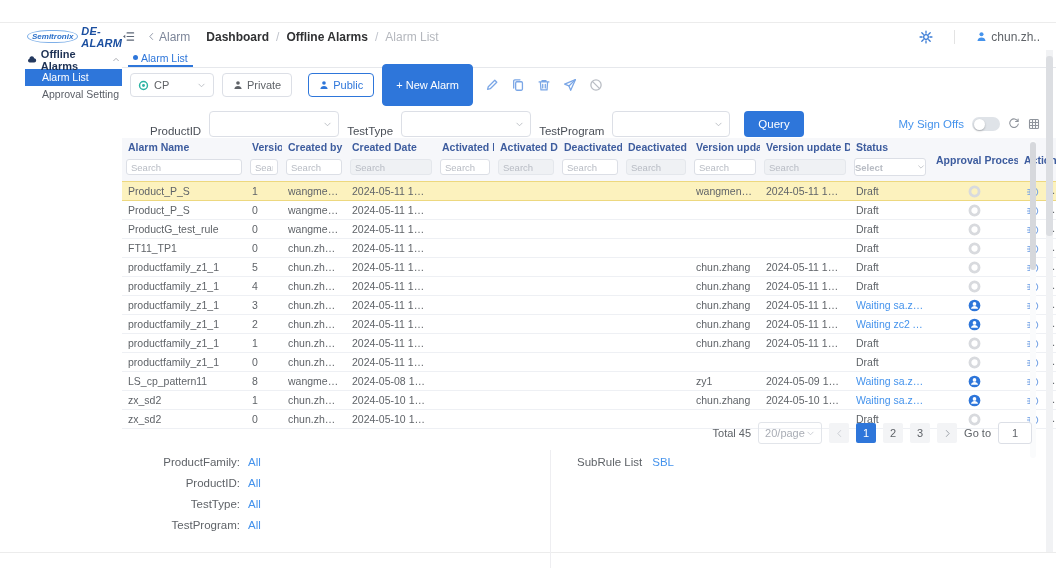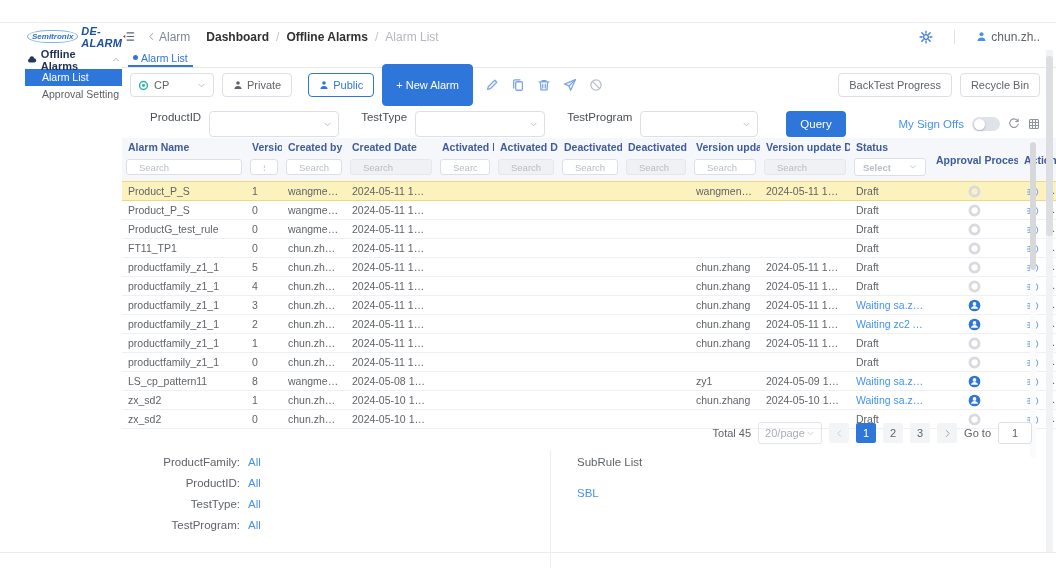--- a/index.html
+++ b/index.html
@@ -51,47 +51,47 @@
   .btn .ic{width:10px;height:10px;color:#5f6368;}
   .btn.pub{border-color:#2e76da;color:#2e76da;margin-left:8px;}
   .btn.pub .ic{color:#2e76da;}
   .btn-primary{height:24px;border-radius:4px;background:#2e76da;border:1px solid #2e76da;color:#fff;
                display:inline-flex;align-items:center;padding:8px 13px;font-size:11px;cursor:pointer;}
   .tool-ic{width:14px;height:14px;color:#7aa6e6;cursor:pointer;margin-left:4px;}
   .tool-ic.disabled{color:#b9bdc4;cursor:default;}
   .toolbar-right{margin-left:auto;display:flex;gap:8px;}
   
   .filters{display:flex;align-items:center;margin:13px 16px 0 28px;font-size:11.5px;color:#4a4f57;}
-  .f-group{display:flex;align-items:flex-start;margin-right:22px;}
+  .f-group{display:flex;align-items:flex-end;margin-right:8px;}
   .f-group label{margin-right:8px;}
   .f-select{height:26px;border:1px solid #dcdfe6;border-radius:4px;position:relative;box-sizing:border-box;
             background:#fff;cursor:pointer;}
   .f-select .caret{position:absolute;right:6px;top:8px;width:9px;height:9px;color:#b4b7bd;}
   .w130{width:130px;} .w118{width:118px;}
   .query-btn{margin-left:6px;height:26px;border-radius:4px;background:#2e76da;color:#fff;display:inline-flex;
              align-items:center;padding:0 14px;font-size:11.5px;cursor:pointer;}
   .signoffs{margin-left:auto;display:flex;align-items:center;gap:8px;}
   .signoffs-label{color:#4593ec;font-size:11.5px;}
   .toggle{width:28px;height:14px;border-radius:7px;background:#dfe3e8;position:relative;cursor:pointer;}
   .toggle::after{content:'';position:absolute;left:1.5px;top:1.5px;width:11px;height:11px;border-radius:50%;
                  background:#fff;box-shadow:0 1px 2px rgba(0,0,0,.25);}
   .gray-ic{width:12px;height:12px;color:#8f949c;cursor:pointer;}
   
   .tablewrap{position:absolute;left:0;top:88px;width:908px;}
   table{width:908px;border-collapse:collapse;table-layout:fixed;font-size:10.5px;}
   thead th{background:#f6f7fa;color:#3d5c9e;font-weight:bold;font-size:10.5px;text-align:left;
            padding:2px 6px;height:14px;white-space:nowrap;overflow:hidden;}
   thead th.vspan{vertical-align:middle;}
   thead th.srch{padding:2px 4px 5px;height:18px;}
-  .search{width:100%;height:16px;border:1px solid #dcdfe6;border-radius:3px;font-size:9.5px;padding:0 12px;
+  .search{width:100%;height:16px;border:1px solid #dcdfe6;border-radius:3px;font-size:9.5px;padding:0 4px;
           color:#606266;box-sizing:border-box;background:#fff;font-family:"Liberation Sans",sans-serif;}
   .search::placeholder{color:#b8bcc4;}
   .search.dis{background:#eff1f4;border-color:#e4e7ec;}
   .mini-select{height:16px;border:1px solid #dcdfe6;border-radius:3px;background:#fff;display:flex;
-               align-items:center;justify-content:space-between;padding:0 8px;font-size:9.5px;color:#b8bcc4;cursor:pointer;}
+               align-items:center;justify-content:space-between;padding:0 0;font-size:9.5px;color:#b8bcc4;cursor:pointer;}
   .mini-select .caret{width:8px;height:8px;color:#b4b7bd;}
   tbody td{padding:0 6px;height:18px;border-bottom:1px solid #eef0f4;color:#5f6368;white-space:nowrap;
            overflow:hidden;text-overflow:ellipsis;}
   tbody tr.hl td{background:#fcf2be;border-top:1px solid #edd87f;border-bottom:1px solid #edd87f;}
   td.waiting{color:#4593ec;cursor:pointer;}
   td.center{text-align:center;}
   .ap-gray{color:#d8dade;}
   .ap-blue{color:#2e76da;}
   .ic13{width:13px;height:13px;vertical-align:middle;}
   .ic12{width:12px;height:12px;vertical-align:middle;}
@@ -112,21 +112,21 @@
   .pg .ic{width:9px;height:9px;}
   .pg.prev{color:#c3c7cd;}
   .pg.next{color:#8d939c;}
   .goto{width:34px;height:22px;border:1px solid #dcdfe6;border-radius:3px;text-align:center;font-size:11px;
         color:#5f6368;box-sizing:border-box;font-family:"Liberation Sans",sans-serif;}
   
   .details{position:absolute;left:18px;top:402px;font-size:11.5px;}
   .d-row{display:flex;line-height:21px;}
   .d-label{width:100px;text-align:right;color:#5f6368;}
   .d-value{margin-left:8px;color:#4593ec;cursor:pointer;}
-  .subrule{position:absolute;left:455px;top:402px;display:flex;line-height:21px;gap:10px;font-size:11.5px;flex-direction:column;}
+  .subrule{position:absolute;left:455px;top:402px;display:flex;line-height:21px;gap:10px;font-size:11.5px;}
   .subrule .lab{color:#5f6368;}
   .subrule .val{color:#4593ec;cursor:pointer;}
   .det-div{position:absolute;left:428px;top:400px;width:1px;height:118px;background:#eeeef1;}
 </style>
 </head>
 <body>
 
 <div id="app">
   <div class="hairline" style="top:22px"></div>
   <div class="hairline" style="top:552px"></div>
@@ -258,24 +258,20 @@
             <path d="M10.6 1.4L1.4 5.2l3.7 1.6 1.5 3.8 4-9.2z"></path>
             <path d="M5.1 6.8l5.5-5.4"></path>
           </svg>
         </span>
       <span class="ic tool-ic disabled">
           <svg viewBox="0 0 12 12" fill="none" stroke="currentColor" stroke-width="1.1" stroke-linecap="round" stroke-linejoin="round">
             <circle cx="6" cy="6" r="4.4"></circle>
             <path d="M2.9 2.9l6.2 6.2"></path>
           </svg>
         </span>
-      <div class="toolbar-right">
-        <div class="btn">BackTest Progress</div>
-        <div class="btn">Recycle Bin</div>
-      </div>
     </div>
 
     <div class="filters">
       <div class="f-group">
         <label>ProductID</label>
         <div class="f-select w130">
           <span class="ic caret">
               <svg viewBox="0 0 12 12" fill="none" stroke="currentColor" stroke-width="1.1" stroke-linecap="round" stroke-linejoin="round">
                 <path d="M2.5 4.2L6 7.7l3.5-3.5"></path>
               </svg>

